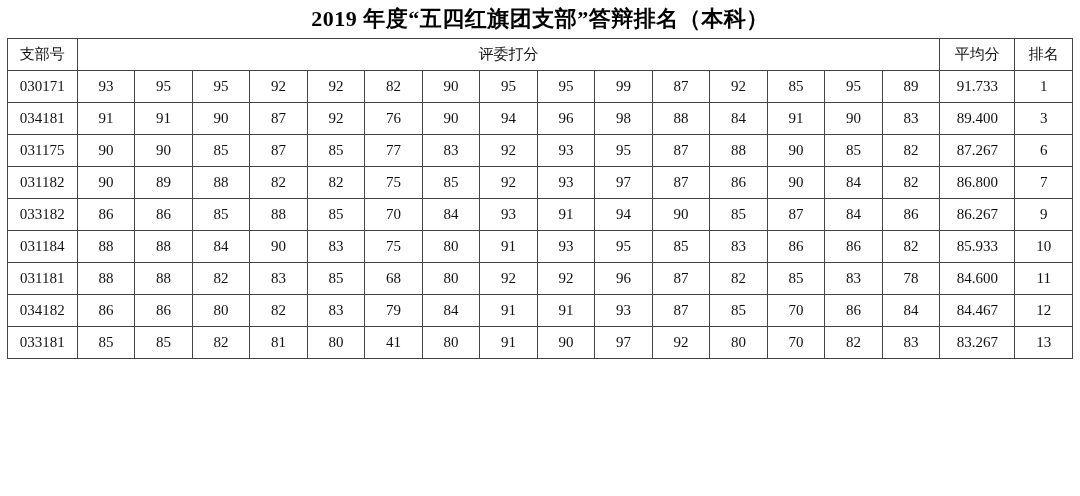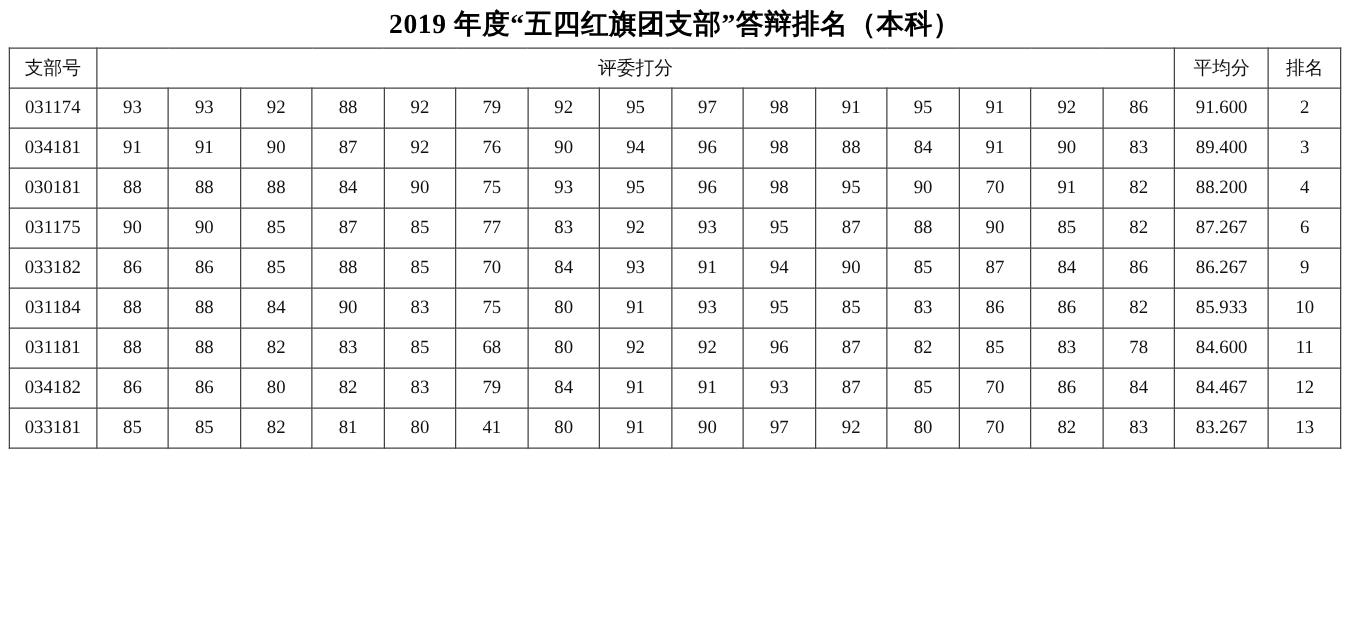--- a/index.html
+++ b/index.html
@@ -80,38 +80,38 @@
     <thead>
       <tr>
         <th>支部号</th>
         <th colspan="15">评委打分</th>
         <th>平均分</th>
         <th>排名</th>
       </tr>
     </thead>
     <tbody>
         <tr>
-          <td>031174</td>
-          <td>93</td>
-          <td>93</td>
-          <td>92</td>
-          <td>88</td>
-          <td>92</td>
-          <td>79</td>
-          <td>92</td>
-          <td>95</td>
-          <td>97</td>
-          <td>98</td>
-          <td>91</td>
-          <td>95</td>
-          <td>91</td>
-          <td>92</td>
-          <td>86</td>
-          <td>91.600</td>
-          <td>2</td>
+          <td>030171</td>
+          <td>93</td>
+          <td>95</td>
+          <td>95</td>
+          <td>92</td>
+          <td>92</td>
+          <td>82</td>
+          <td>90</td>
+          <td>95</td>
+          <td>95</td>
+          <td>99</td>
+          <td>87</td>
+          <td>92</td>
+          <td>85</td>
+          <td>95</td>
+          <td>89</td>
+          <td>91.733</td>
+          <td>1</td>
         </tr>
         <tr>
           <td>034181</td>
           <td>91</td>
           <td>91</td>
           <td>90</td>
           <td>87</td>
           <td>92</td>
           <td>76</td>
           <td>90</td>
@@ -120,58 +120,58 @@
           <td>98</td>
           <td>88</td>
           <td>84</td>
           <td>91</td>
           <td>90</td>
           <td>83</td>
           <td>89.400</td>
           <td>3</td>
         </tr>
         <tr>
-          <td>030181</td>
-          <td>88</td>
-          <td>88</td>
-          <td>88</td>
-          <td>84</td>
-          <td>90</td>
-          <td>75</td>
-          <td>93</td>
-          <td>95</td>
-          <td>96</td>
-          <td>98</td>
-          <td>95</td>
-          <td>90</td>
-          <td>70</td>
-          <td>91</td>
-          <td>82</td>
-          <td>88.200</td>
-          <td>4</td>
-        </tr>
-        <tr>
           <td>031175</td>
           <td>90</td>
           <td>90</td>
           <td>85</td>
           <td>87</td>
           <td>85</td>
           <td>77</td>
           <td>83</td>
           <td>92</td>
           <td>93</td>
           <td>95</td>
           <td>87</td>
           <td>88</td>
           <td>90</td>
           <td>85</td>
           <td>82</td>
           <td>87.267</td>
           <td>6</td>
+        </tr>
+        <tr>
+          <td>031182</td>
+          <td>90</td>
+          <td>89</td>
+          <td>88</td>
+          <td>82</td>
+          <td>82</td>
+          <td>75</td>
+          <td>85</td>
+          <td>92</td>
+          <td>93</td>
+          <td>97</td>
+          <td>87</td>
+          <td>86</td>
+          <td>90</td>
+          <td>84</td>
+          <td>82</td>
+          <td>86.800</td>
+          <td>7</td>
         </tr>
         <tr>
           <td>033182</td>
           <td>86</td>
           <td>86</td>
           <td>85</td>
           <td>88</td>
           <td>85</td>
           <td>70</td>
           <td>84</td>

